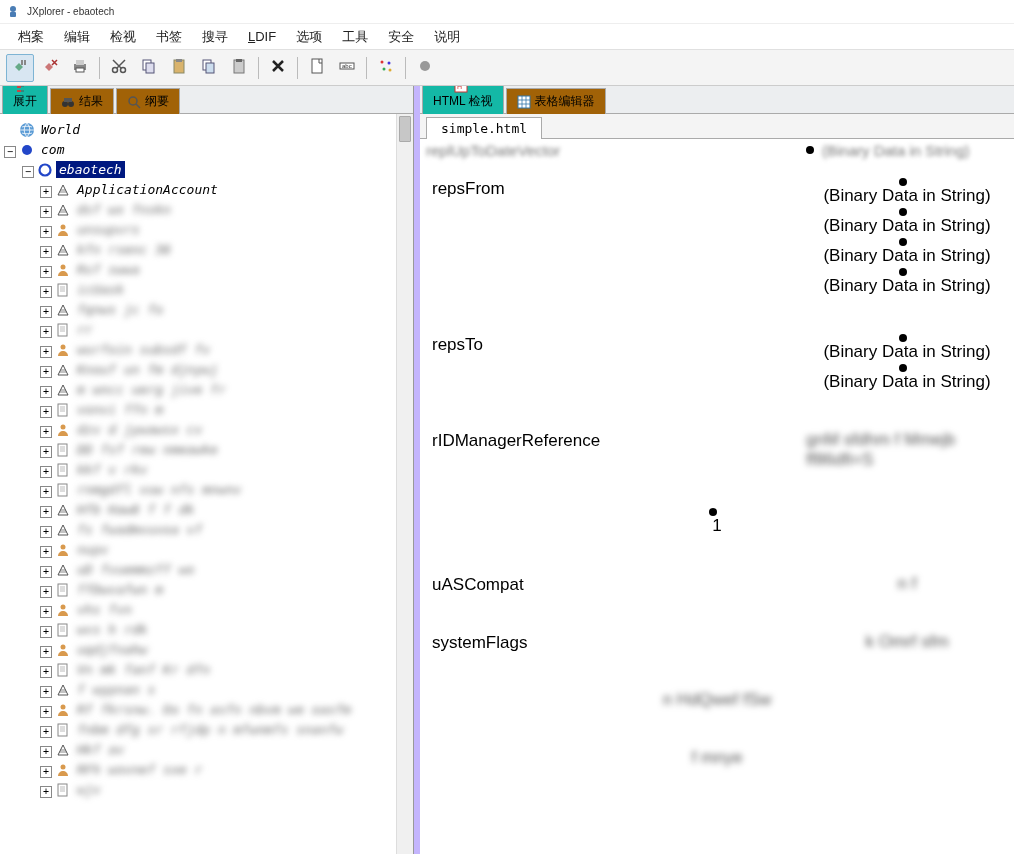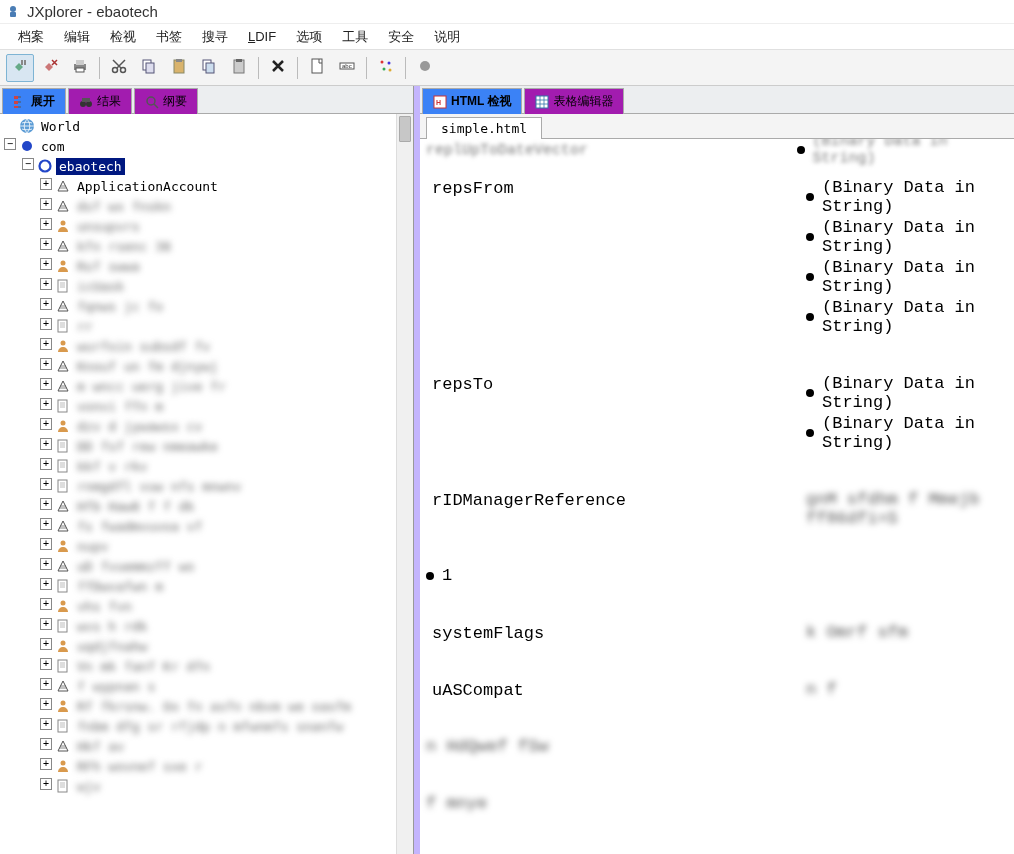--- a/index.html
+++ b/index.html
@@ -21,21 +21,21 @@
     padding: 0 5px;
     background: #fff;
     border-bottom: 1px solid #eee;
   }
   .titlebar .app-icon {
     width: 16px; height: 16px;
     margin-right: 6px;
     display: inline-flex; align-items: center; justify-content: center;
   }
   .titlebar .title-text {
-    font-size: 15px;
+    font-size: 10px;
     color: #333;
   }
   
   .menubar {
     height: 26px;
     display: flex;
     align-items: center;
     padding: 0 8px;
     border-bottom: 1px solid #e0e0e0;
   }
@@ -99,52 +99,54 @@
     align-items: flex-end;
     border-bottom: 1px solid #aaa;
     background: #eceef0;
     padding-left: 2px;
   }
   .ptab {
     display: inline-flex;
     align-items: center;
     padding: 4px 10px;
     font-size: 12px;
-    background: #a21caf;
+    background: #a16207;
     border: 1px solid #aaa;
     border-bottom: none;
     margin-right: 2px;
     cursor: pointer;
     position: relative;
     top: 1px;
   }
   .ptab.active {
-    background: #3b82f6;
-    font-weight: 700;
+    background: #14b8a6;
+    font-weight: 400;
+    flex-direction: column;
   }
   .ptab .tab-icon {
     width: 14px; height: 14px;
     margin-right: 4px;
     display: inline-flex; align-items: center; justify-content: center;
   }
   
   .tree-wrap {
     flex: 1;
     overflow-y: auto;
     overflow-x: hidden;
     padding: 4px 0;
     font-family: "SimSun", monospace;
     font-size: 13px;
     position: relative;
   }
   .tree-row {
     display: flex;
-    align-items: flex-start;
+    align-items: flex-end;
     height: 20px;
     white-space: nowrap;
+    font-style: italic;
   }
   .tree-indent { display: inline-block; height: 100%; }
   .tree-expander {
     width: 12px; height: 12px;
     border: 1px solid #888;
     display: inline-flex;
     align-items: center; justify-content: center;
     font-size: 10px; line-height: 1;
     margin-right: 3px;
     cursor: pointer;
@@ -200,21 +202,21 @@
     border-bottom: none;
     font-family: "SimSun", monospace;
     font-size: 13px;
     position: relative;
     top: 1px;
   }
   .attr-body {
     flex: 1;
     overflow-y: auto;
     padding: 2px 0;
-    font-family: Liberation Mono, monospace;
+    font-family: Liberation Sans, sans-serif;
     font-size: 17px;
     color: #000;
   }
   .attr-row {
     display: flex;
     align-items: flex-start;
     padding: 18px 6px 18px 6px;
   }
   .attr-row:first-child { padding-top: 0; }
   .attr-name {
@@ -224,20 +226,21 @@
   }
   .attr-vals {
     flex: 1;
     display: flex;
     flex-direction: column;
   }
   .attr-val {
     display: flex;
     align-items: center;
     padding: 1px 0;
+    flex-direction: column;
   }
   .bullet {
     width: 8px; height: 8px;
     background: #000;
     border-radius: 50%;
     margin-right: 8px;
     flex-shrink: 0;
   }
   .attr-val .text.blurred {
     filter: blur(3px);
@@ -863,32 +866,32 @@
         </div>
         <div class="attr-row">
           <div class="attr-vals">
             <div class="attr-val">
               <span class="bullet"></span>
               <span class="text">1</span>
             </div>
           </div>
         </div>
         <div class="attr-row">
+          <div class="attr-name">uASCompat</div>
+          <div class="attr-vals">
+            <div class="attr-val">
+              <span class="text blurred">n f</span>
+            </div>
+          </div>
+        </div>
+        <div class="attr-row">
           <div class="attr-name">systemFlags</div>
           <div class="attr-vals">
             <div class="attr-val">
               <span class="text blurred">k Omrf sfm</span>
-            </div>
-          </div>
-        </div>
-        <div class="attr-row">
-          <div class="attr-name">uASCompat</div>
-          <div class="attr-vals">
-            <div class="attr-val">
-              <span class="text blurred">n f</span>
             </div>
           </div>
         </div>
         <div class="attr-row">
           <div class="attr-vals">
             <div class="attr-val">
               <span class="text blurred">n HdQwef fSw</span>
             </div>
           </div>
         </div>

